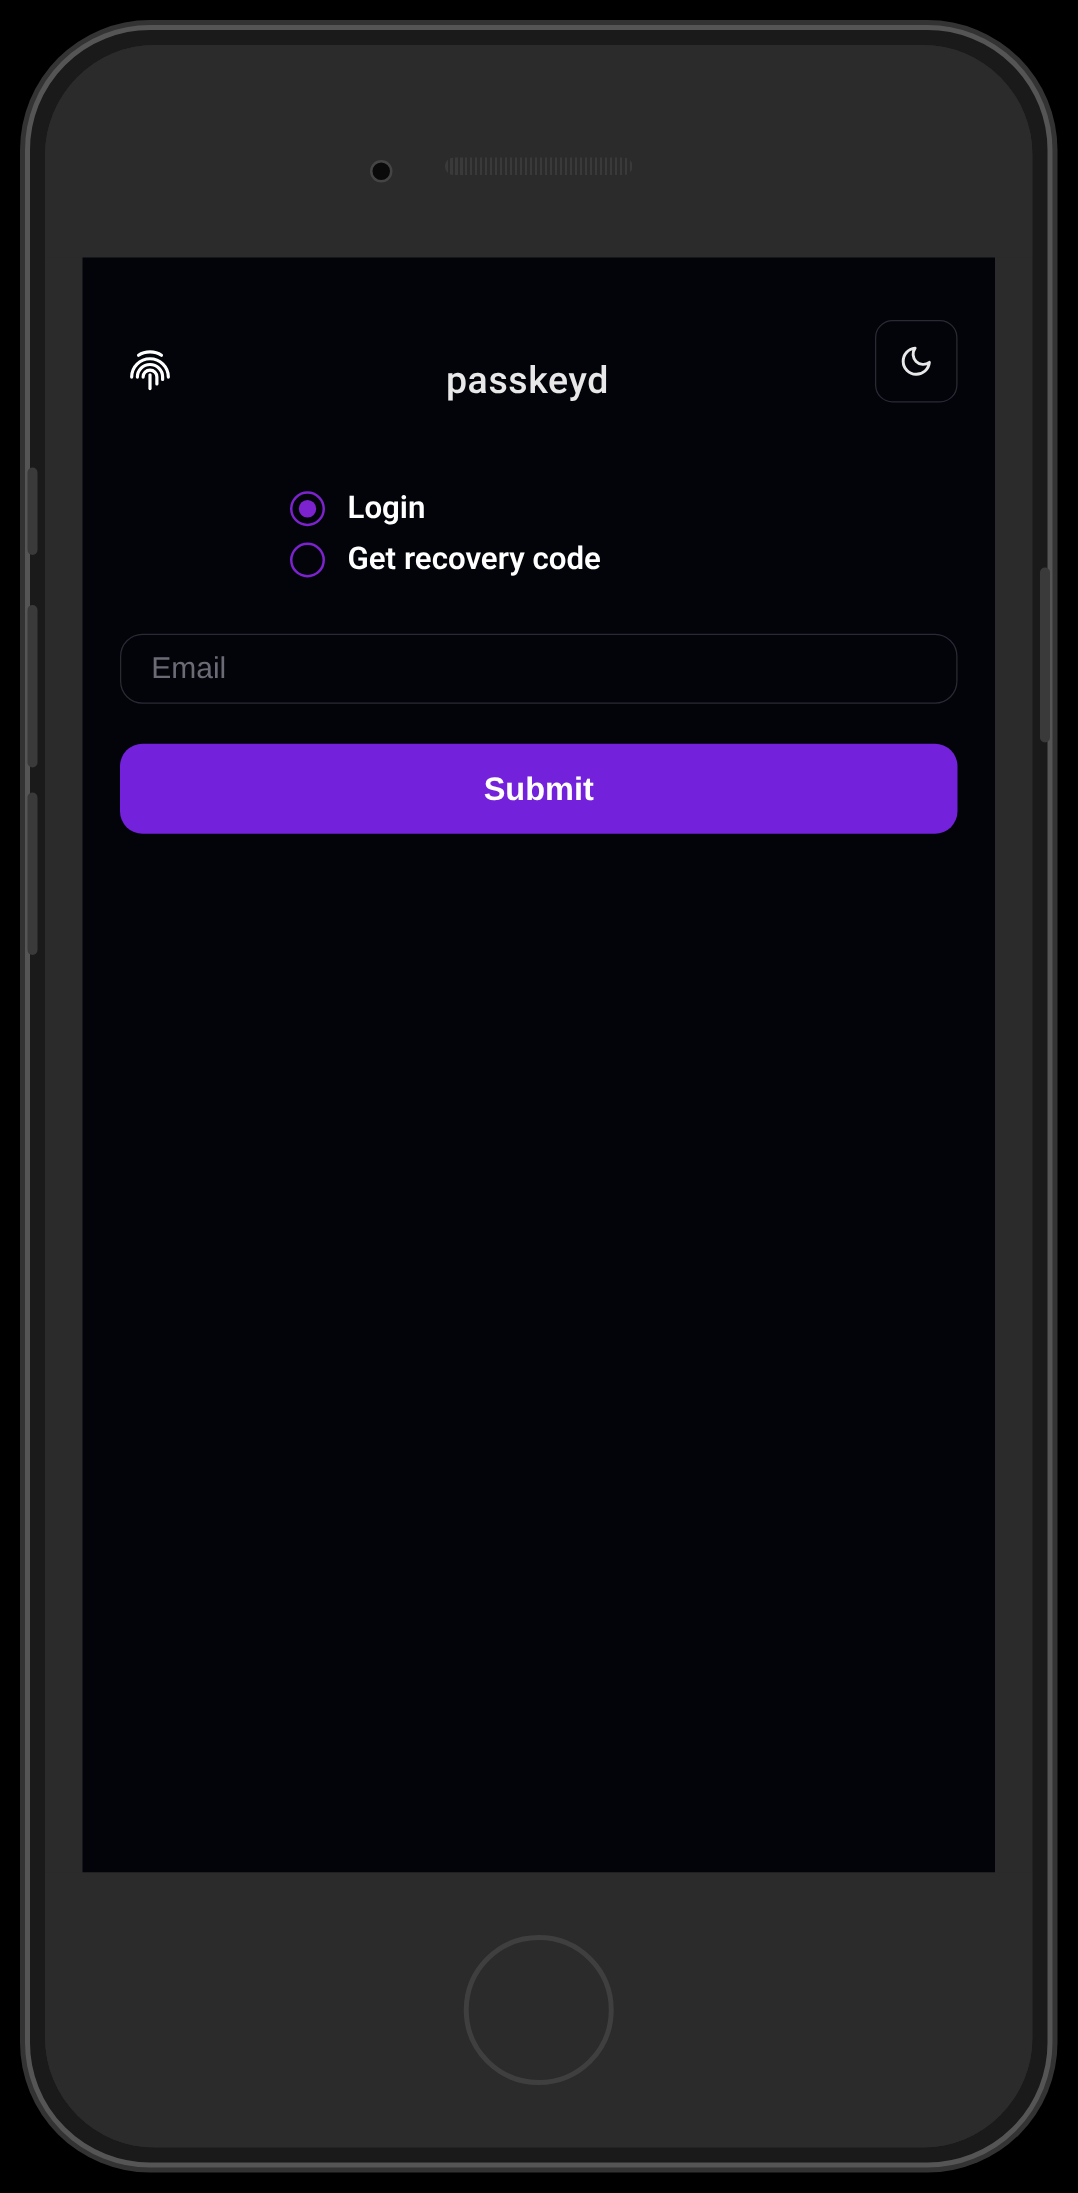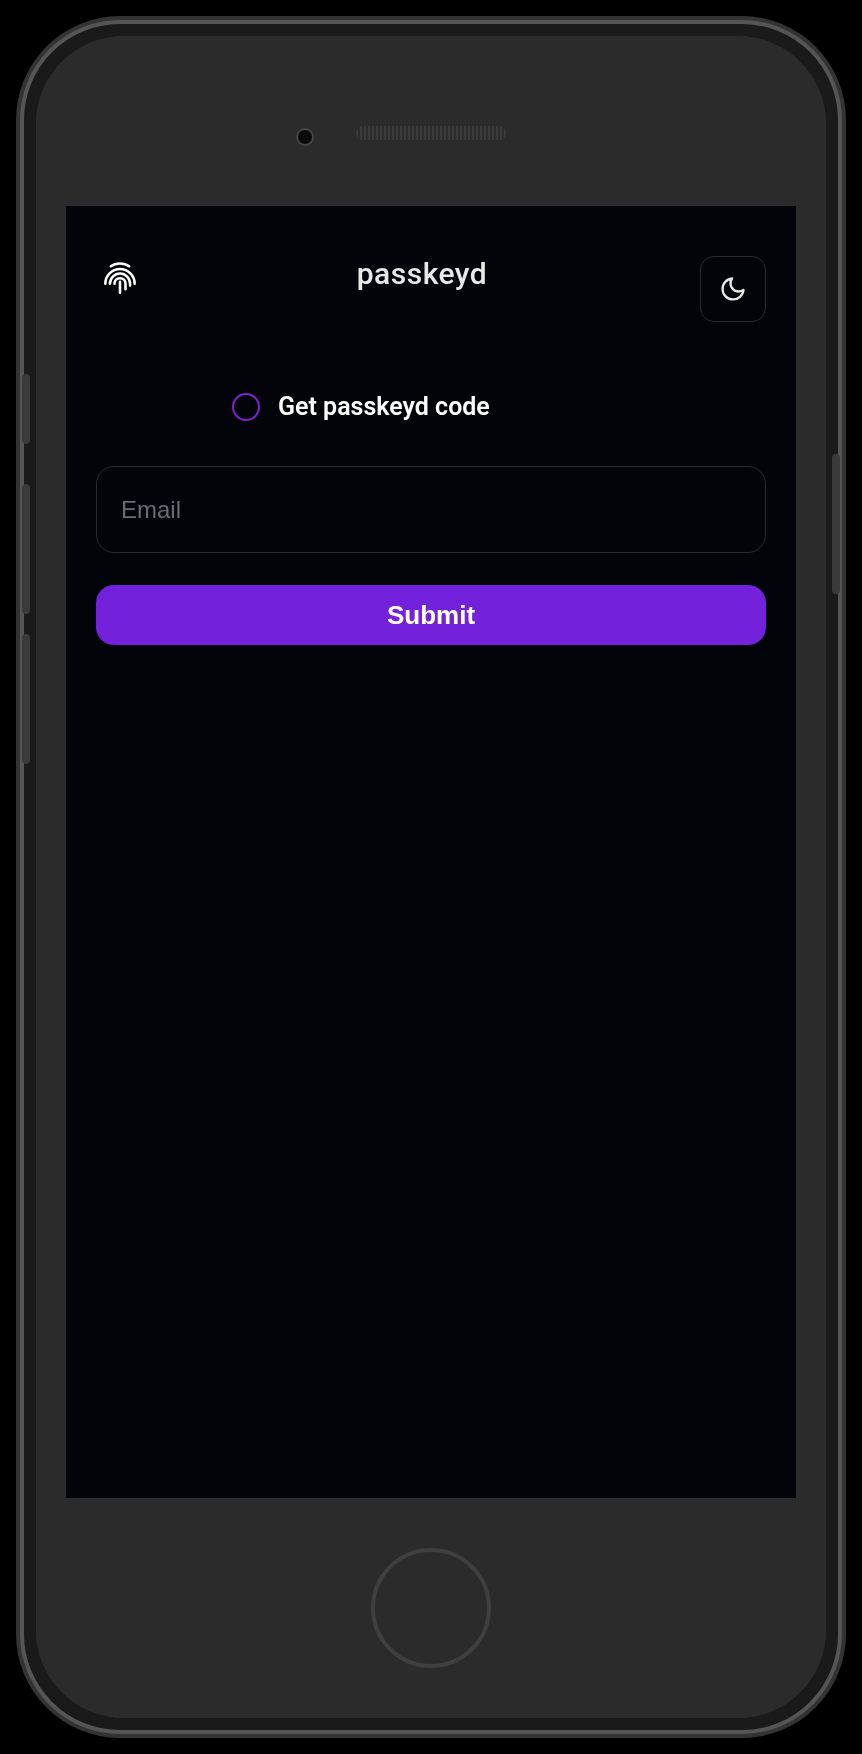--- a/index.html
+++ b/index.html
@@ -10,33 +10,33 @@
 .camera{position:absolute;top:92px;left:260px;width:18px;height:18px;border-radius:50%;background:#0a0a0a;border:2px solid #444}
 .speaker{position:absolute;top:90px;left:50%;transform:translateX(-50%);width:150px;height:14px;border-radius:7px;background:repeating-linear-gradient(90deg,#3a3a3a 0,#3a3a3a 2px,#2b2b2b 2px,#2b2b2b 4px)}
 .screen{position:absolute;top:170px;left:30px;right:30px;bottom:220px;background:#02040a;padding:50px 30px}
 .phone-bottom{position:absolute;bottom:0;left:0;right:0;height:220px;background:#2b2b2b}
 .home-btn{position:absolute;bottom:50px;left:50%;transform:translateX(-50%);width:120px;height:120px;border-radius:50%;border:4px solid #3f3f3f}
 .side-btn{position:absolute;background:#3a3a3a;border-radius:4px}
 .side-left-1{left:-2px;top:350px;width:8px;height:70px}
 .side-left-2{left:-2px;top:460px;width:8px;height:130px}
 .side-left-3{left:-2px;top:610px;width:8px;height:130px}
 .side-right{right:-2px;top:430px;width:8px;height:140px}
-.app-header{display:flex;align-items:flex-start;justify-content:space-between;margin-bottom:70px}
+.app-header{display:flex;align-items:flex-end;justify-content:space-between;margin-bottom:70px}
 .logo-icon{width:48px;height:48px;display:flex;align-items:center;justify-content:center}
 .app-title{color:#e8e8e8;font-size:30px;font-weight:500;letter-spacing:0.5px}
 .theme-toggle{width:66px;height:66px;border:1px solid #2a2a35;border-radius:14px;display:flex;align-items:center;justify-content:center;cursor:pointer}
 .radio-group{margin-left:136px;margin-bottom:45px}
 .radio-item{display:flex;align-items:center;margin-bottom:12px;cursor:pointer}
 .radio-circle{width:28px;height:28px;border:2.5px solid #7c22ce;border-radius:50%;margin-right:18px;display:flex;align-items:center;justify-content:center;flex-shrink:0}
 .radio-circle.selected::after{content:'';width:14px;height:14px;border-radius:50%;background:#7c22ce}
 .radio-label{color:#fff;font-size:25px;font-weight:600}
 .form-area{padding:0 0}
-.email-input{width:100%;height:87px;background:transparent;border:1px solid #2a2a35;border-radius:18px;padding:16px 24px;color:#fff;font-size:24px;margin-bottom:32px}
+.email-input{width:100%;height:56px;background:transparent;border:1px solid #2a2a35;border-radius:18px;padding:16px 24px;color:#fff;font-size:24px;margin-bottom:32px}
 .email-input::placeholder{color:#6b6b75}
-.submit-btn{width:100%;height:60px;background:#7421db;border:none;border-radius:18px;color:#fff;font-size:26px;font-weight:600;cursor:pointer}
+.submit-btn{width:100%;height:72px;background:#7421db;border:none;border-radius:18px;color:#fff;font-size:26px;font-weight:600;cursor:pointer}
 </style>
 </head>
 <body>
 
 <div class="phone-frame">
   <div class="side-btn side-left-1"></div>
   <div class="side-btn side-left-2"></div>
   <div class="side-btn side-left-3"></div>
   <div class="side-btn side-right"></div>
   <div class="phone-inner">
@@ -59,22 +59,26 @@
         <div class="app-title">passkeyd</div>
         <div class="theme-toggle">
           <svg width="28" height="28" viewBox="0 0 24 24" fill="none" stroke="#e8e8e8" stroke-width="2" stroke-linecap="round" stroke-linejoin="round">
             <path d="M21 12.79A9 9 0 1 1 11.21 3 7 7 0 0 0 21 12.79z"></path>
           </svg>
         </div>
       </div>
 
       <div class="radio-group">
         <div class="radio-item">
+          <div class="radio-circle selected"></div>
+          <span class="radio-label">Login</span>
+        </div>
+        <div class="radio-item">
           <div class="radio-circle"></div>
-          <span class="radio-label">Get passkeyd code</span>
+          <span class="radio-label">Get recovery code</span>
         </div>
       </div>
 
       <div class="form-area">
         <input class="email-input" type="email" placeholder="Email" style="">
         <button class="submit-btn">Submit</button>
       </div>
 
     </div>
     <div class="phone-bottom">

